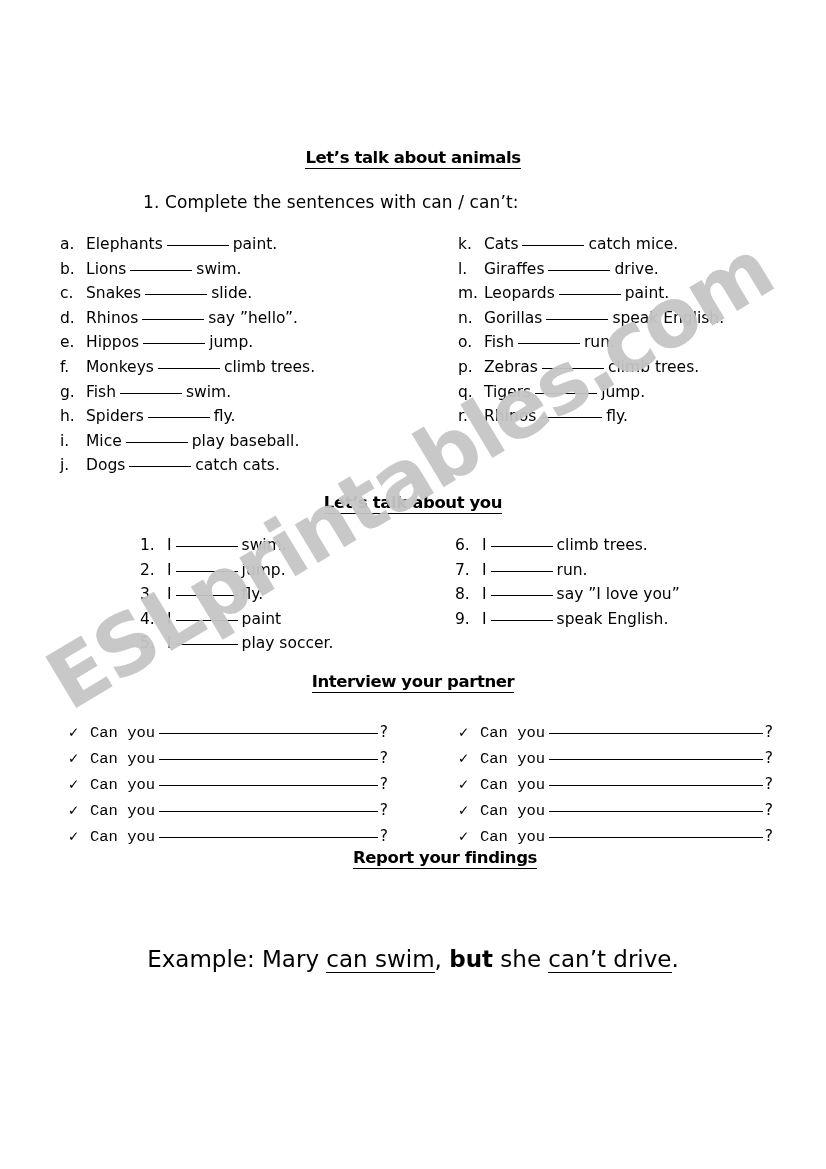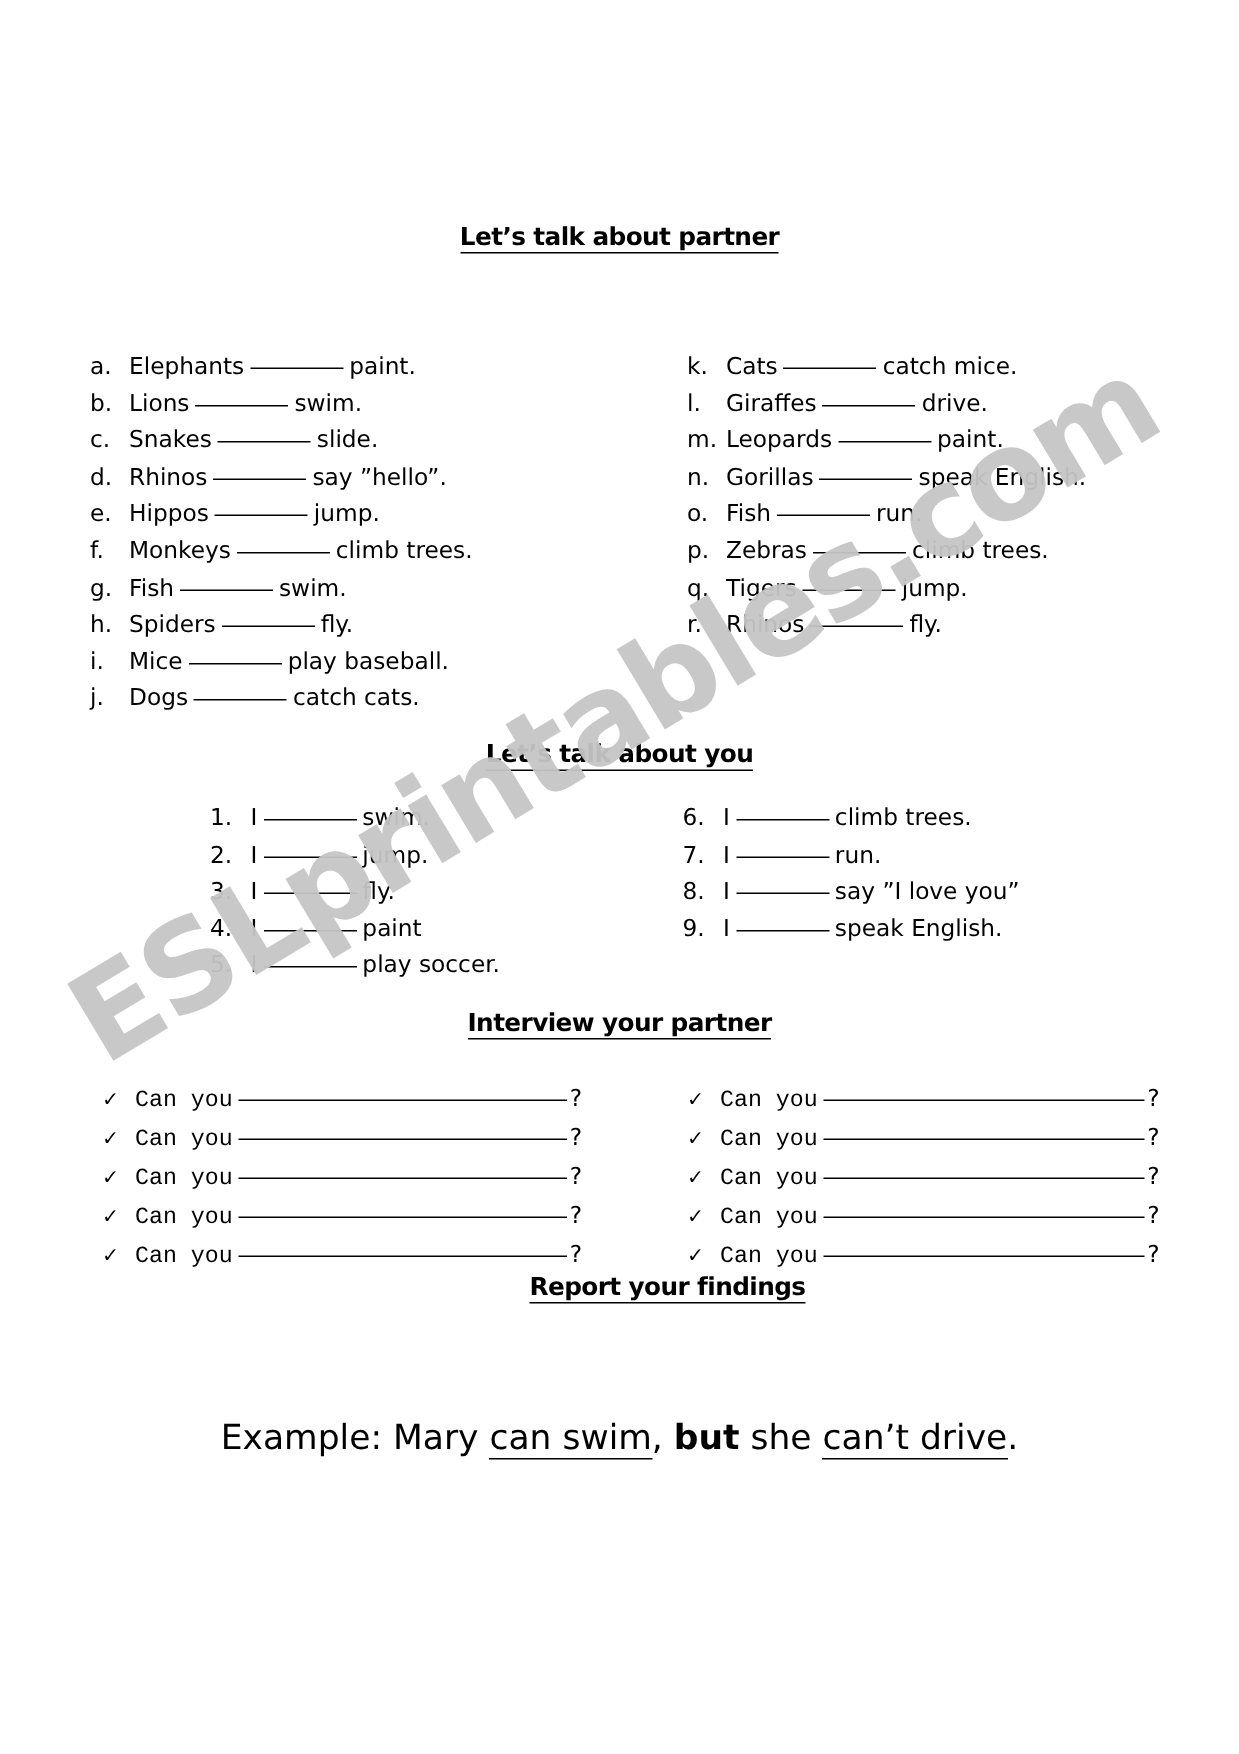--- a/index.html
+++ b/index.html
@@ -132,23 +132,24 @@
   }
   .u { border-bottom: 1.3px solid #000; }
   .b { font-weight: bold; }
 </style>
 </head>
 <body>
 
 <div id="sheet">
 
   <div class="hdr" style="top:148px;">
-    <span>Let’s talk about partner</span>
+    <span>Let’s talk about animals</span>
   </div>
 
+  <div class="instruction" style="top:192px;">1. Complete the sentences with can / can’t:</div>
 
   <div class="blk" id="animals-left" style="left:60px; top:232px;">
       <div class="row">
         <span class="marker w-letter">a.</span>
         <span>Elephants</span>
         <span class="blank" style="width: 62px;"></span>
         <span>paint.</span>
       </div>
       <div class="row">
         <span class="marker w-letter">b.</span>

